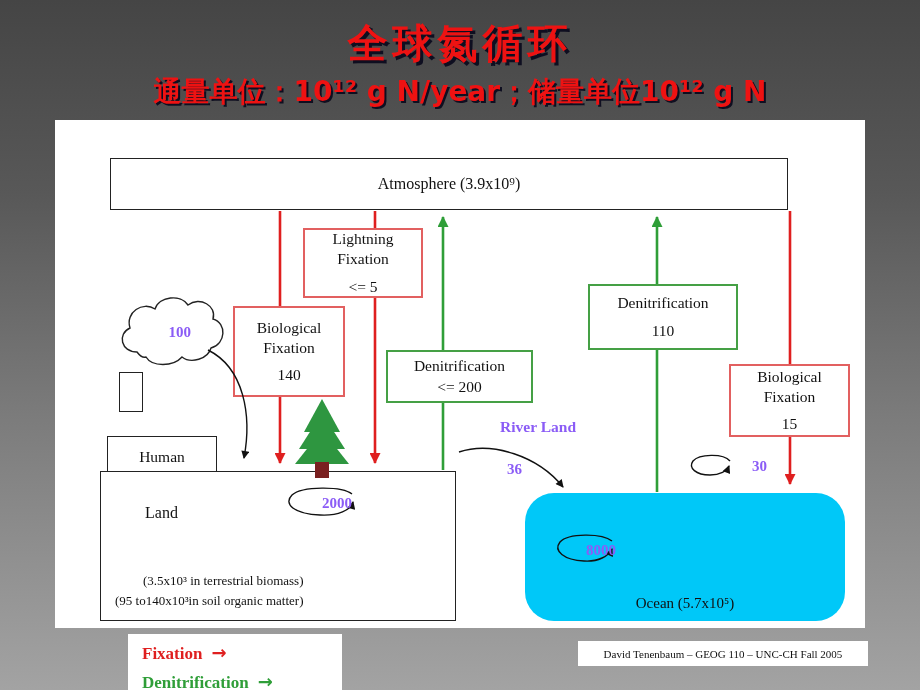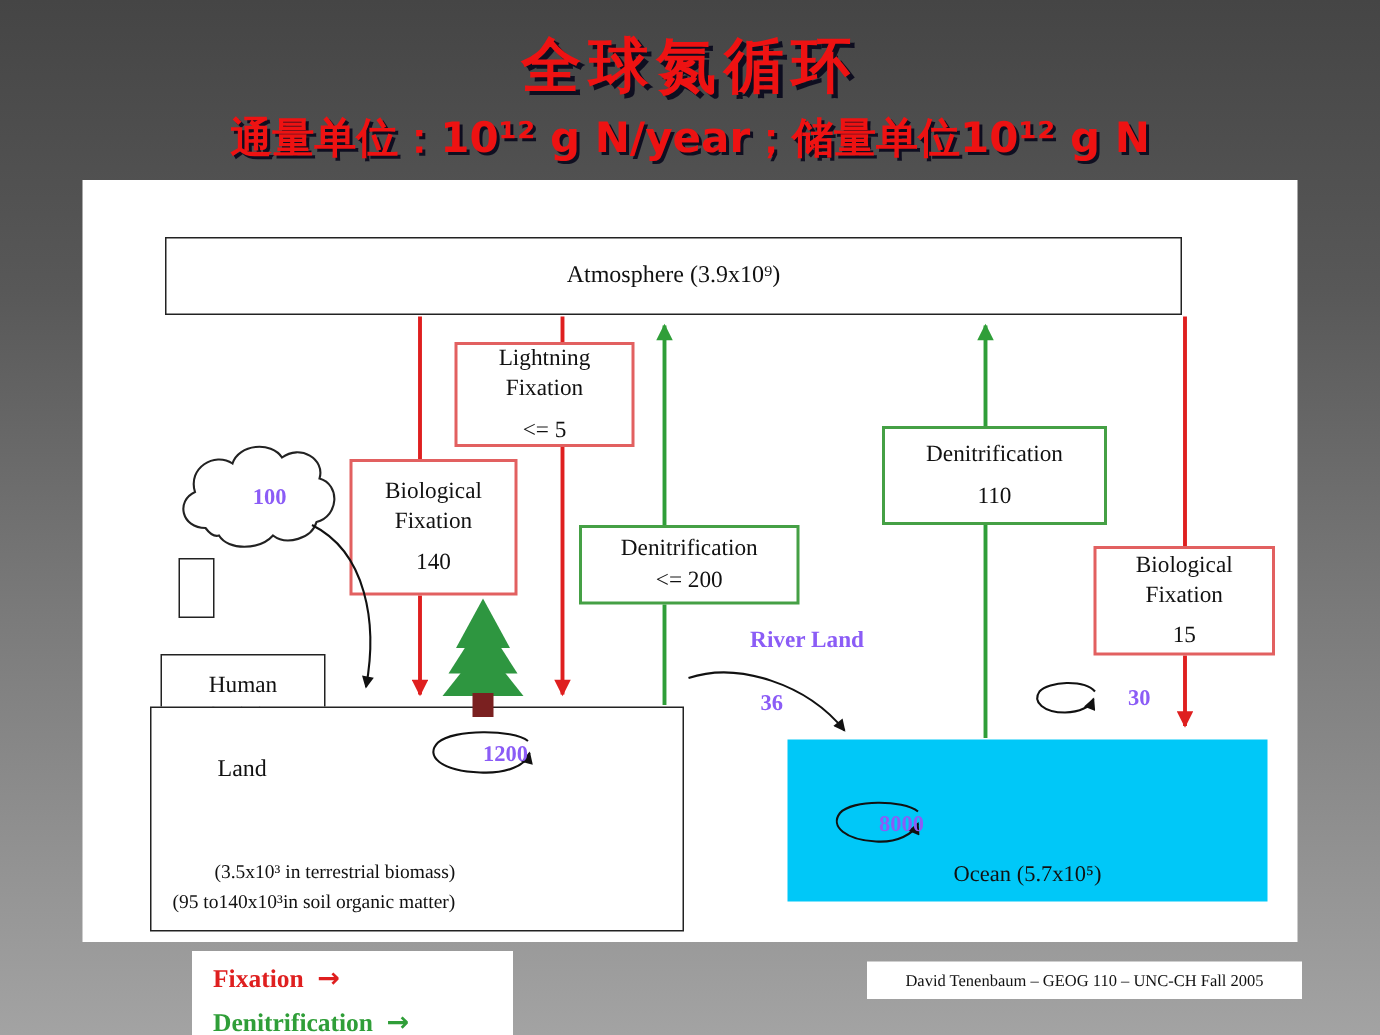--- a/index.html
+++ b/index.html
@@ -52,23 +52,23 @@
   #box-human{left:52px;top:304px;width:110px;height:62px;margin-top:12px;}
   #smokestack{position:absolute;left:64px;top:252px;width:24px;height:40px;background:#fff;border:1.5px solid #222;z-index:2;box-sizing:border-box;}
   #box-land{
     left:45px;top:351px;width:356px;height:150px;background:#fff;border:1.5px solid #222;
     position:absolute;z-index:2;box-sizing:border-box;display:flex;flex-direction:column;
     align-items:flex-start;padding:8px 12px 10px 14px;
   }
   #box-land .land-title{margin-top:24px;font-size:16px;padding-left:2px;margin-left:28px;}
   #box-land .land-notes{margin-top:auto;font-size:13px;line-height:1.5;text-align:right;}
   #box-ocean{
-    left:470px;top:373px;width:320px;height:108px;background:var(--ocean-fill,#00c8f8);
+    left:470px;top:373px;width:320px;height:128px;background:var(--ocean-fill,#00c8f8);
     position:absolute;z-index:2;box-sizing:border-box;display:flex;align-items:flex-end;
-    justify-content:center;padding-bottom:9px;font-size:15px;
+    justify-content:center;padding-bottom:9px;font-size:15px;border-radius:29px;
   }
   
   .flabel{position:absolute;z-index:4;font-size:15px;text-align:right;color:#8b5cf6;font-weight:bold;}
   #lbl-100{left:86px;top:204px;width:50px;}
   #lbl-1200{left:237px;top:375px;width:60px;}
   #lbl-8000{left:501px;top:422px;width:60px;}
   #lbl-30{left:672px;top:338px;width:40px;}
   #lbl-riverflow{left:401px;top:298px;width:120px;font-size:15.5px;}
   #lbl-36{left:417px;top:341px;width:50px;}
   
@@ -180,21 +180,21 @@
         <div>(3.5x10³ in terrestrial biomass)</div>
         <div>(95 to140x10³in soil organic matter)</div>
       </div>
     </div>
 
     <div id="box-ocean">
       <div>Ocean (5.7x10⁵)</div>
     </div>
 
     <div class="flabel" id="lbl-100">100</div>
-    <div class="flabel" id="lbl-1200">1200</div>
+    <div class="flabel" id="lbl-1200">2000</div>
     <div class="flabel" id="lbl-8000">8000</div>
     <div class="flabel" id="lbl-30">30</div>
     <div class="flabel" id="lbl-riverflow">River Land</div>
     <div class="flabel" id="lbl-36">36</div>
   </div>
 
   <div class="legend">
     <div class="legend-row">
       <span class="legend-fix">Fixation</span>
       <span class="legend-fix arrow">→</span>

